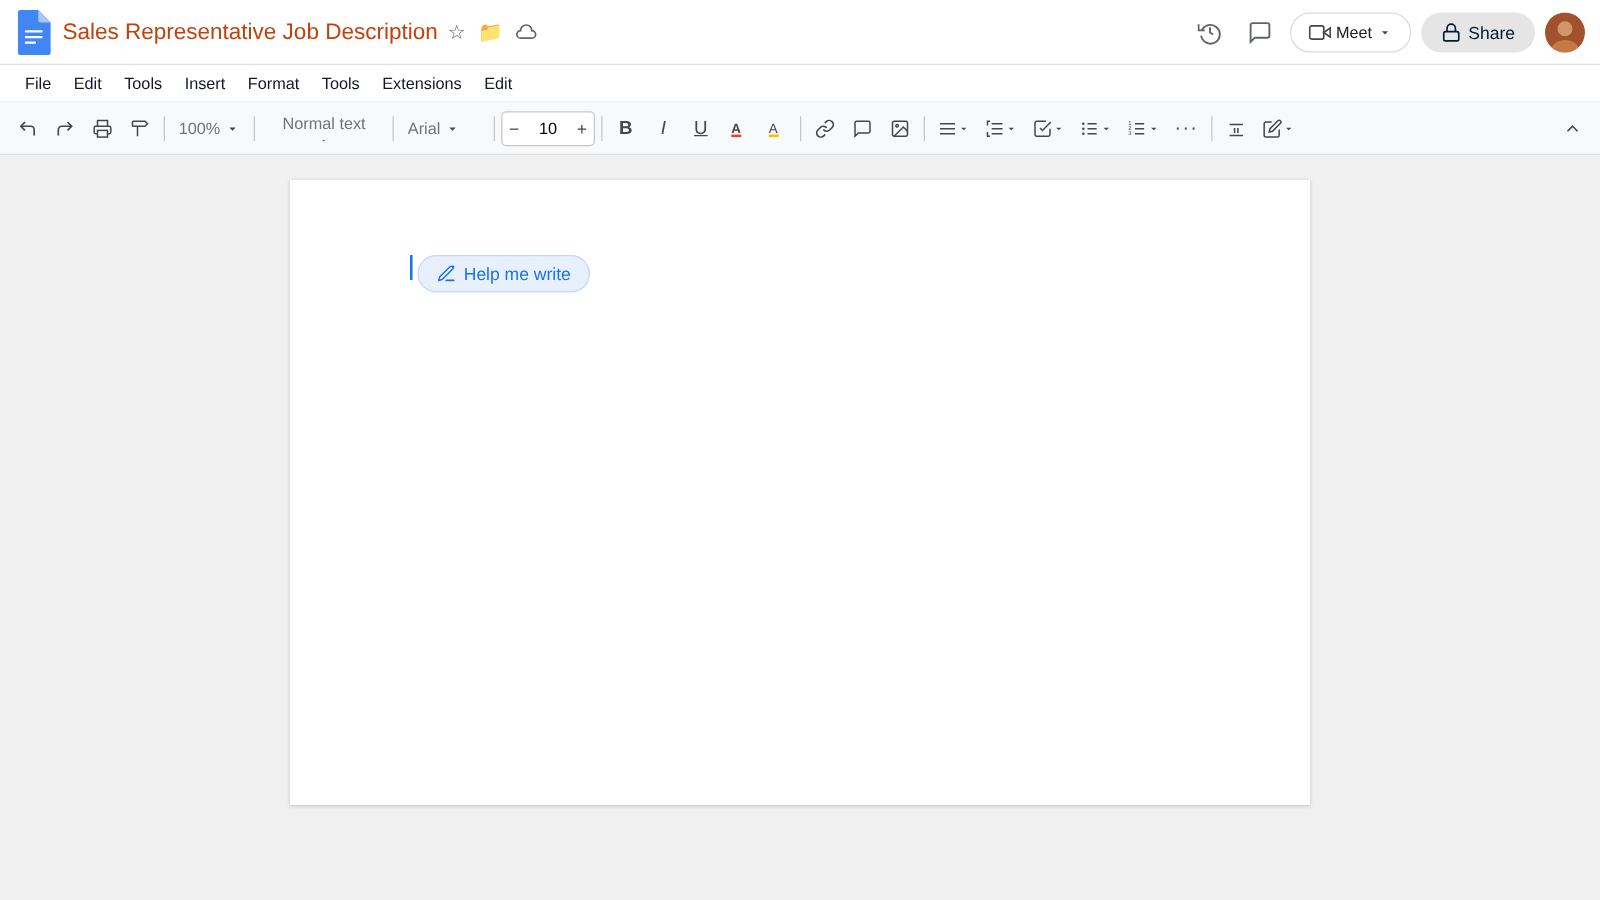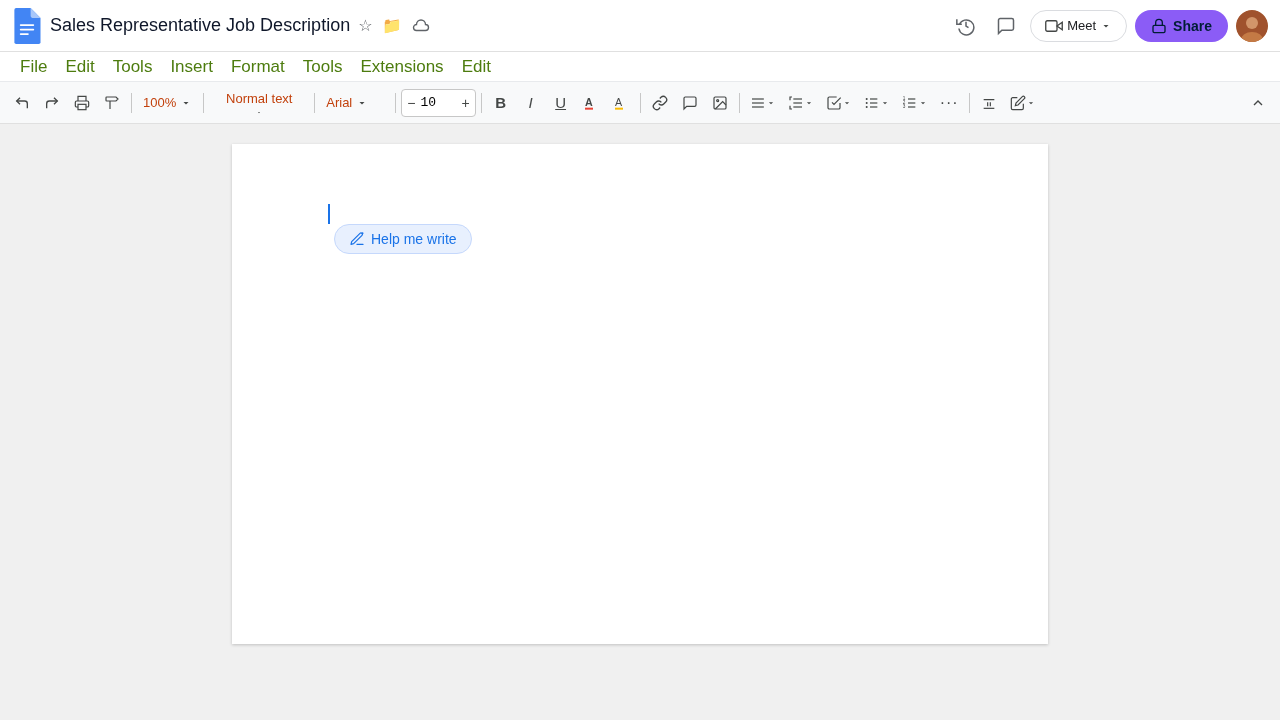--- a/index.html
+++ b/index.html
@@ -33,21 +33,21 @@
       flex-direction: column;
       flex: 1;
     }
     .doc-title-row {
       display: flex;
       align-items: center;
       gap: 6px;
     }
     .doc-title {
       font-size: 18px;
-      color: #0f172a;
+      color: #c2410c;
       font-weight: 400;
     }
     .icon-btn {
       background: none;
       border: none;
       cursor: pointer;
       padding: 2px;
       color: #5f6368;
       font-size: 16px;
       display: flex;
@@ -81,27 +81,27 @@
       padding: 6px 14px;
       background: #fff;
       cursor: pointer;
       font-size: 13px;
       color: #202124;
     }
     .share-btn {
       display: flex;
       align-items: center;
       gap: 6px;
-      background: #8b5cf6;
+      background: #e5e5e5;
       border: none;
       border-radius: 20px;
       padding: 8px 16px;
       cursor: pointer;
       font-size: 14px;
-      font-weight: 700;
+      font-weight: 400;
       color: #001d35;
     }
     .avatar {
       width: 32px;
       height: 32px;
       border-radius: 50%;
       overflow: hidden;
       background: #d1a98f;
       display: flex;
       align-items: center;
@@ -118,22 +118,22 @@
       padding: 2px 12px;
       height: 30px;
       gap: 2px;
       border-bottom: 1px solid #e8eaed;
     }
     .menu-item {
       background: none;
       border: none;
       cursor: pointer;
       padding: 4px 8px;
-      font-size: 17px;
-      color: #4d7c0f;
+      font-size: 13px;
+      color: #0f172a;
       border-radius: 4px;
     }
 
     
     .toolbar {
       background: #f8f9fa;
       display: flex;
       align-items: center;
       padding: 4px 8px;
       height: 42px;
@@ -164,39 +164,39 @@
     .tb-select {
       display: flex;
       align-items: center;
       gap: 4px;
       border: none;
       background: none;
       cursor: pointer;
       padding: 3px 6px;
       border-radius: 4px;
       font-size: 13px;
-      color: #c2410c;
+      color: #737373;
       height: 30px;
     }
     .tb-font-size-control {
       display: flex;
       align-items: center;
       gap: 0;
       border: 1px solid #c7c7c7;
       border-radius: 4px;
       background: #fff;
       height: 28px;
     }
     .tb-font-size-control input {
       width: 36px;
       border: none;
+      text-align: center;
       font-size: 13px;
       outline: none;
       background: transparent;
-      font-family: Liberation Mono, monospace;
     }
     .tb-font-btn {
       background: none;
       border: none;
       cursor: pointer;
       padding: 2px 5px;
       font-size: 14px;
       color: #444746;
     }
     .tb-bold { font-weight: bold; }
@@ -245,21 +245,20 @@
       gap: 6px;
       background: #e8f0fe;
       border: 1px solid #c5d8fc;
       border-radius: 20px;
       padding: 6px 14px;
       cursor: pointer;
       font-size: 14px;
       color: #1a73e8;
       font-weight: 500;
       white-space: nowrap;
-      margin-top: 20px;
     }
     .pencil-icon-svg {
       width: 16px;
       height: 16px;
     }
   </style>
 </head>
 <body>
 
 <div class="top-bar">

